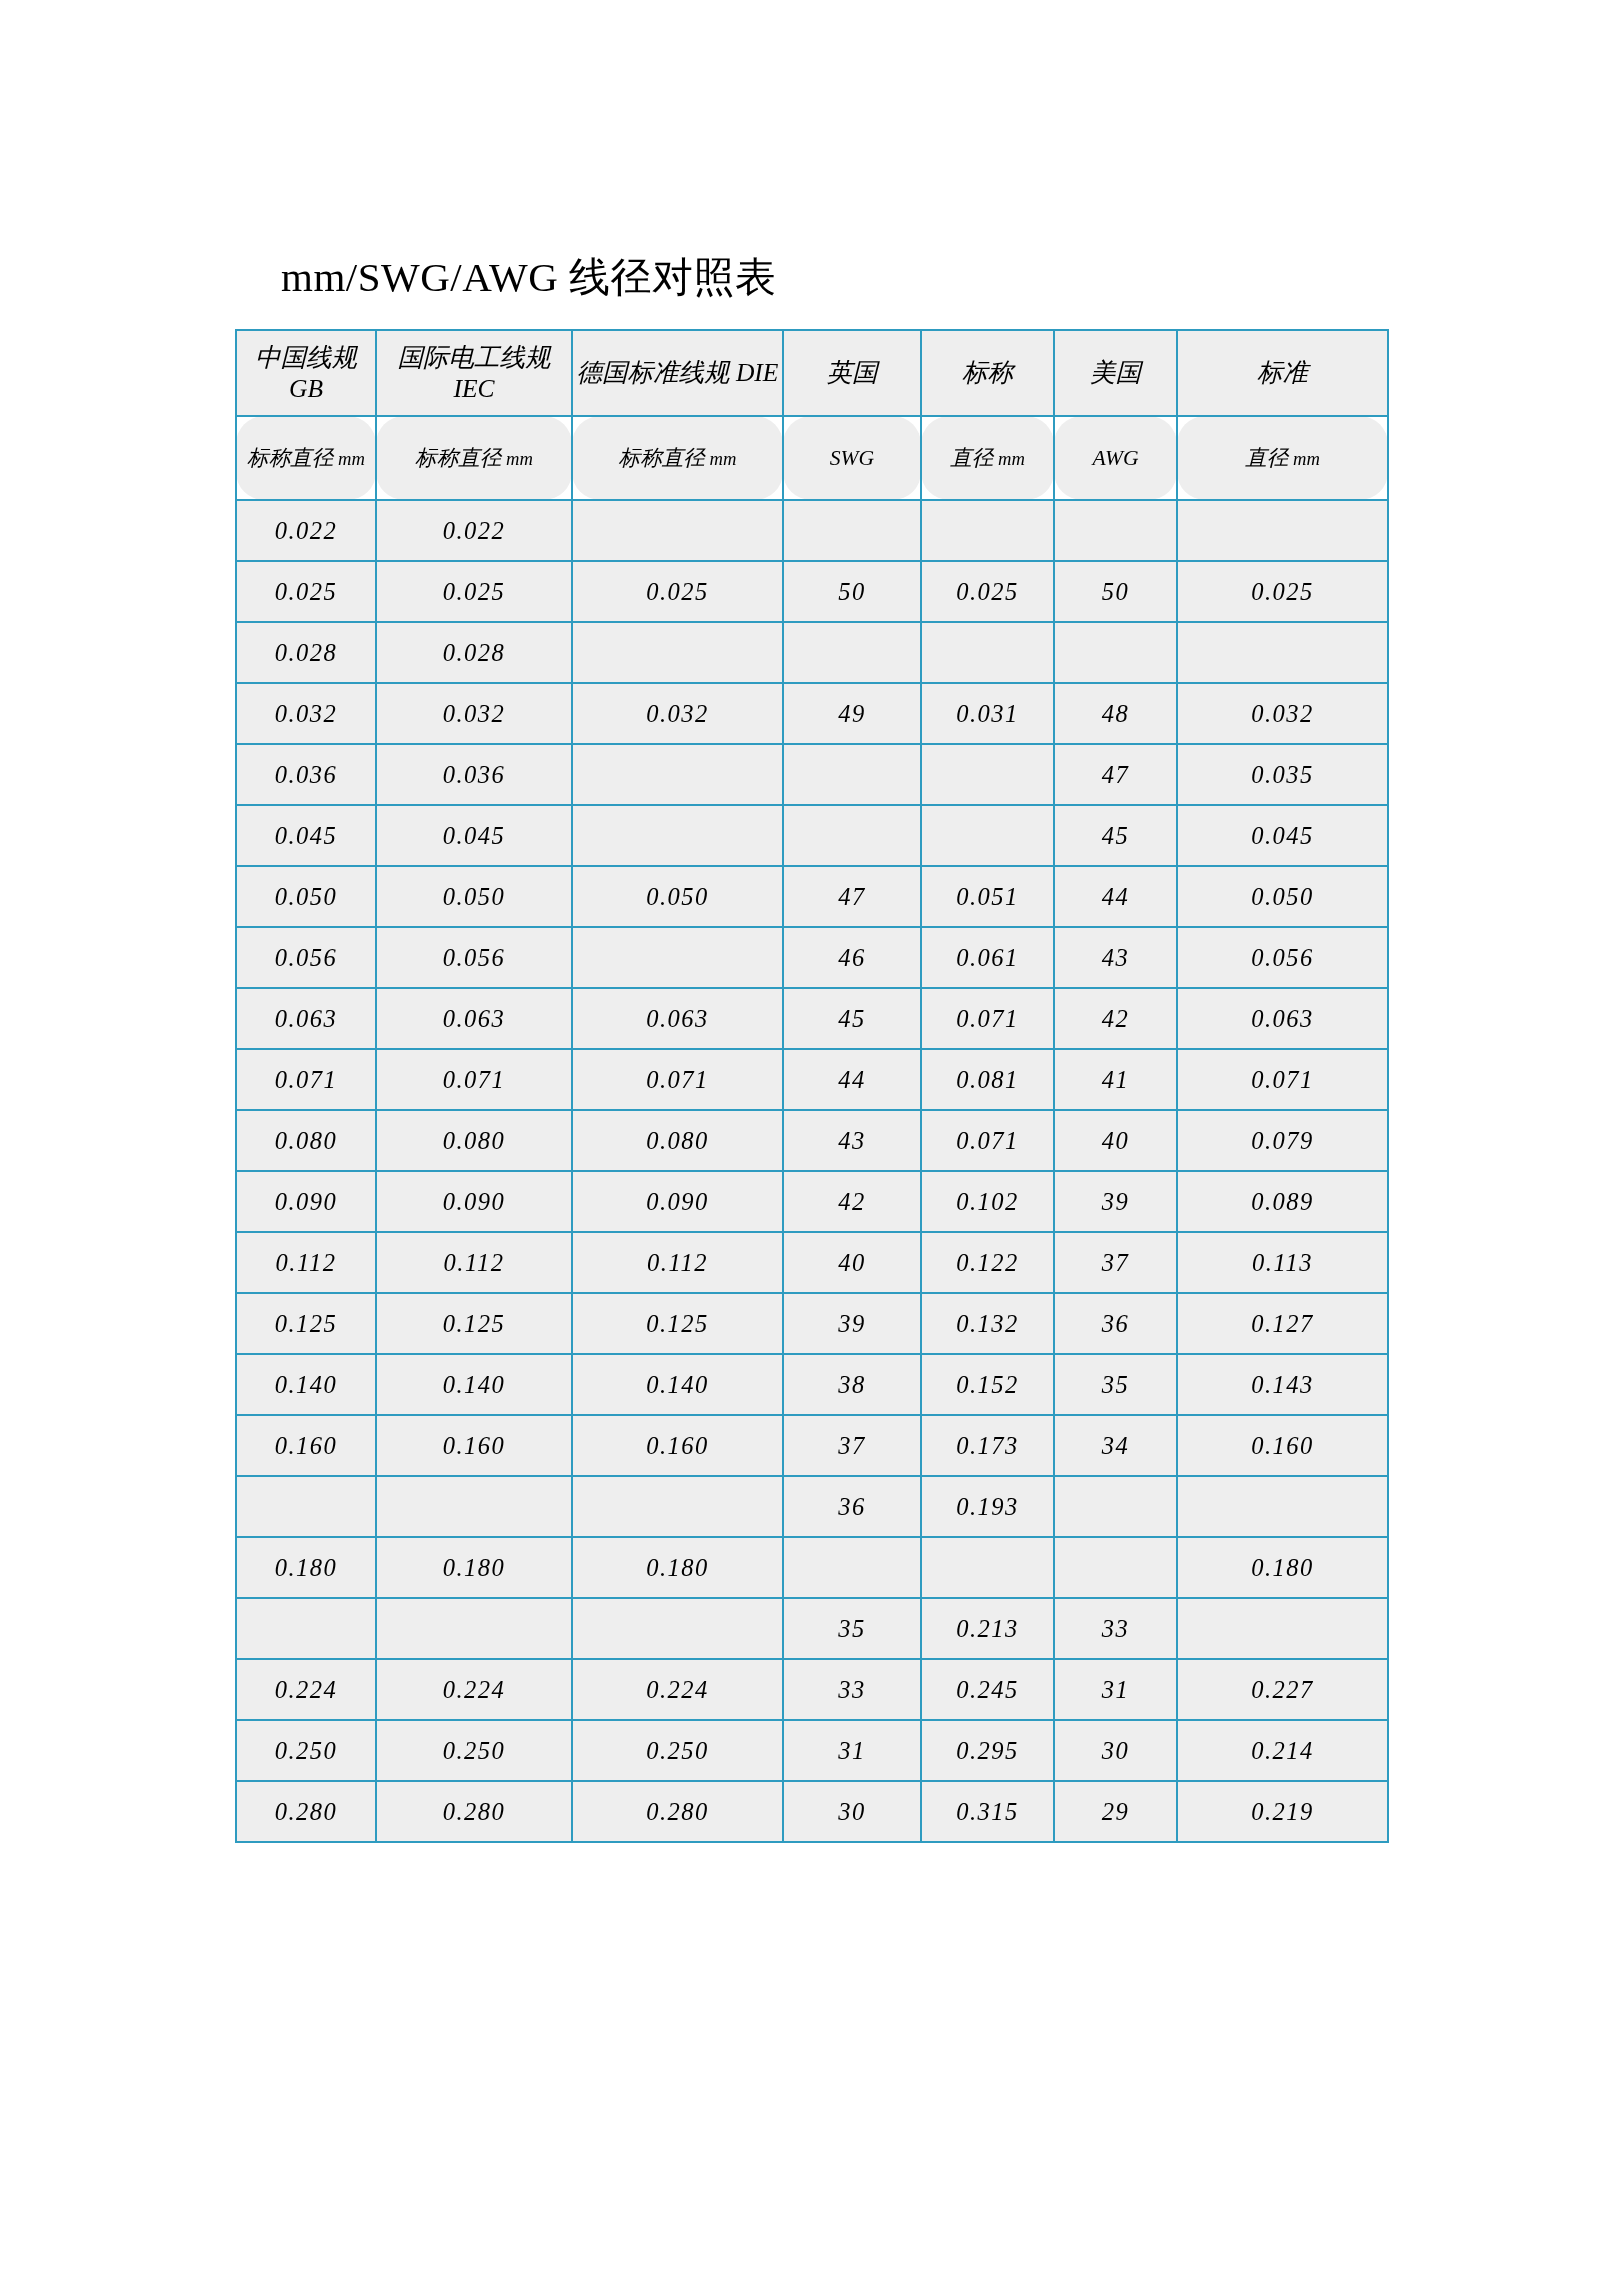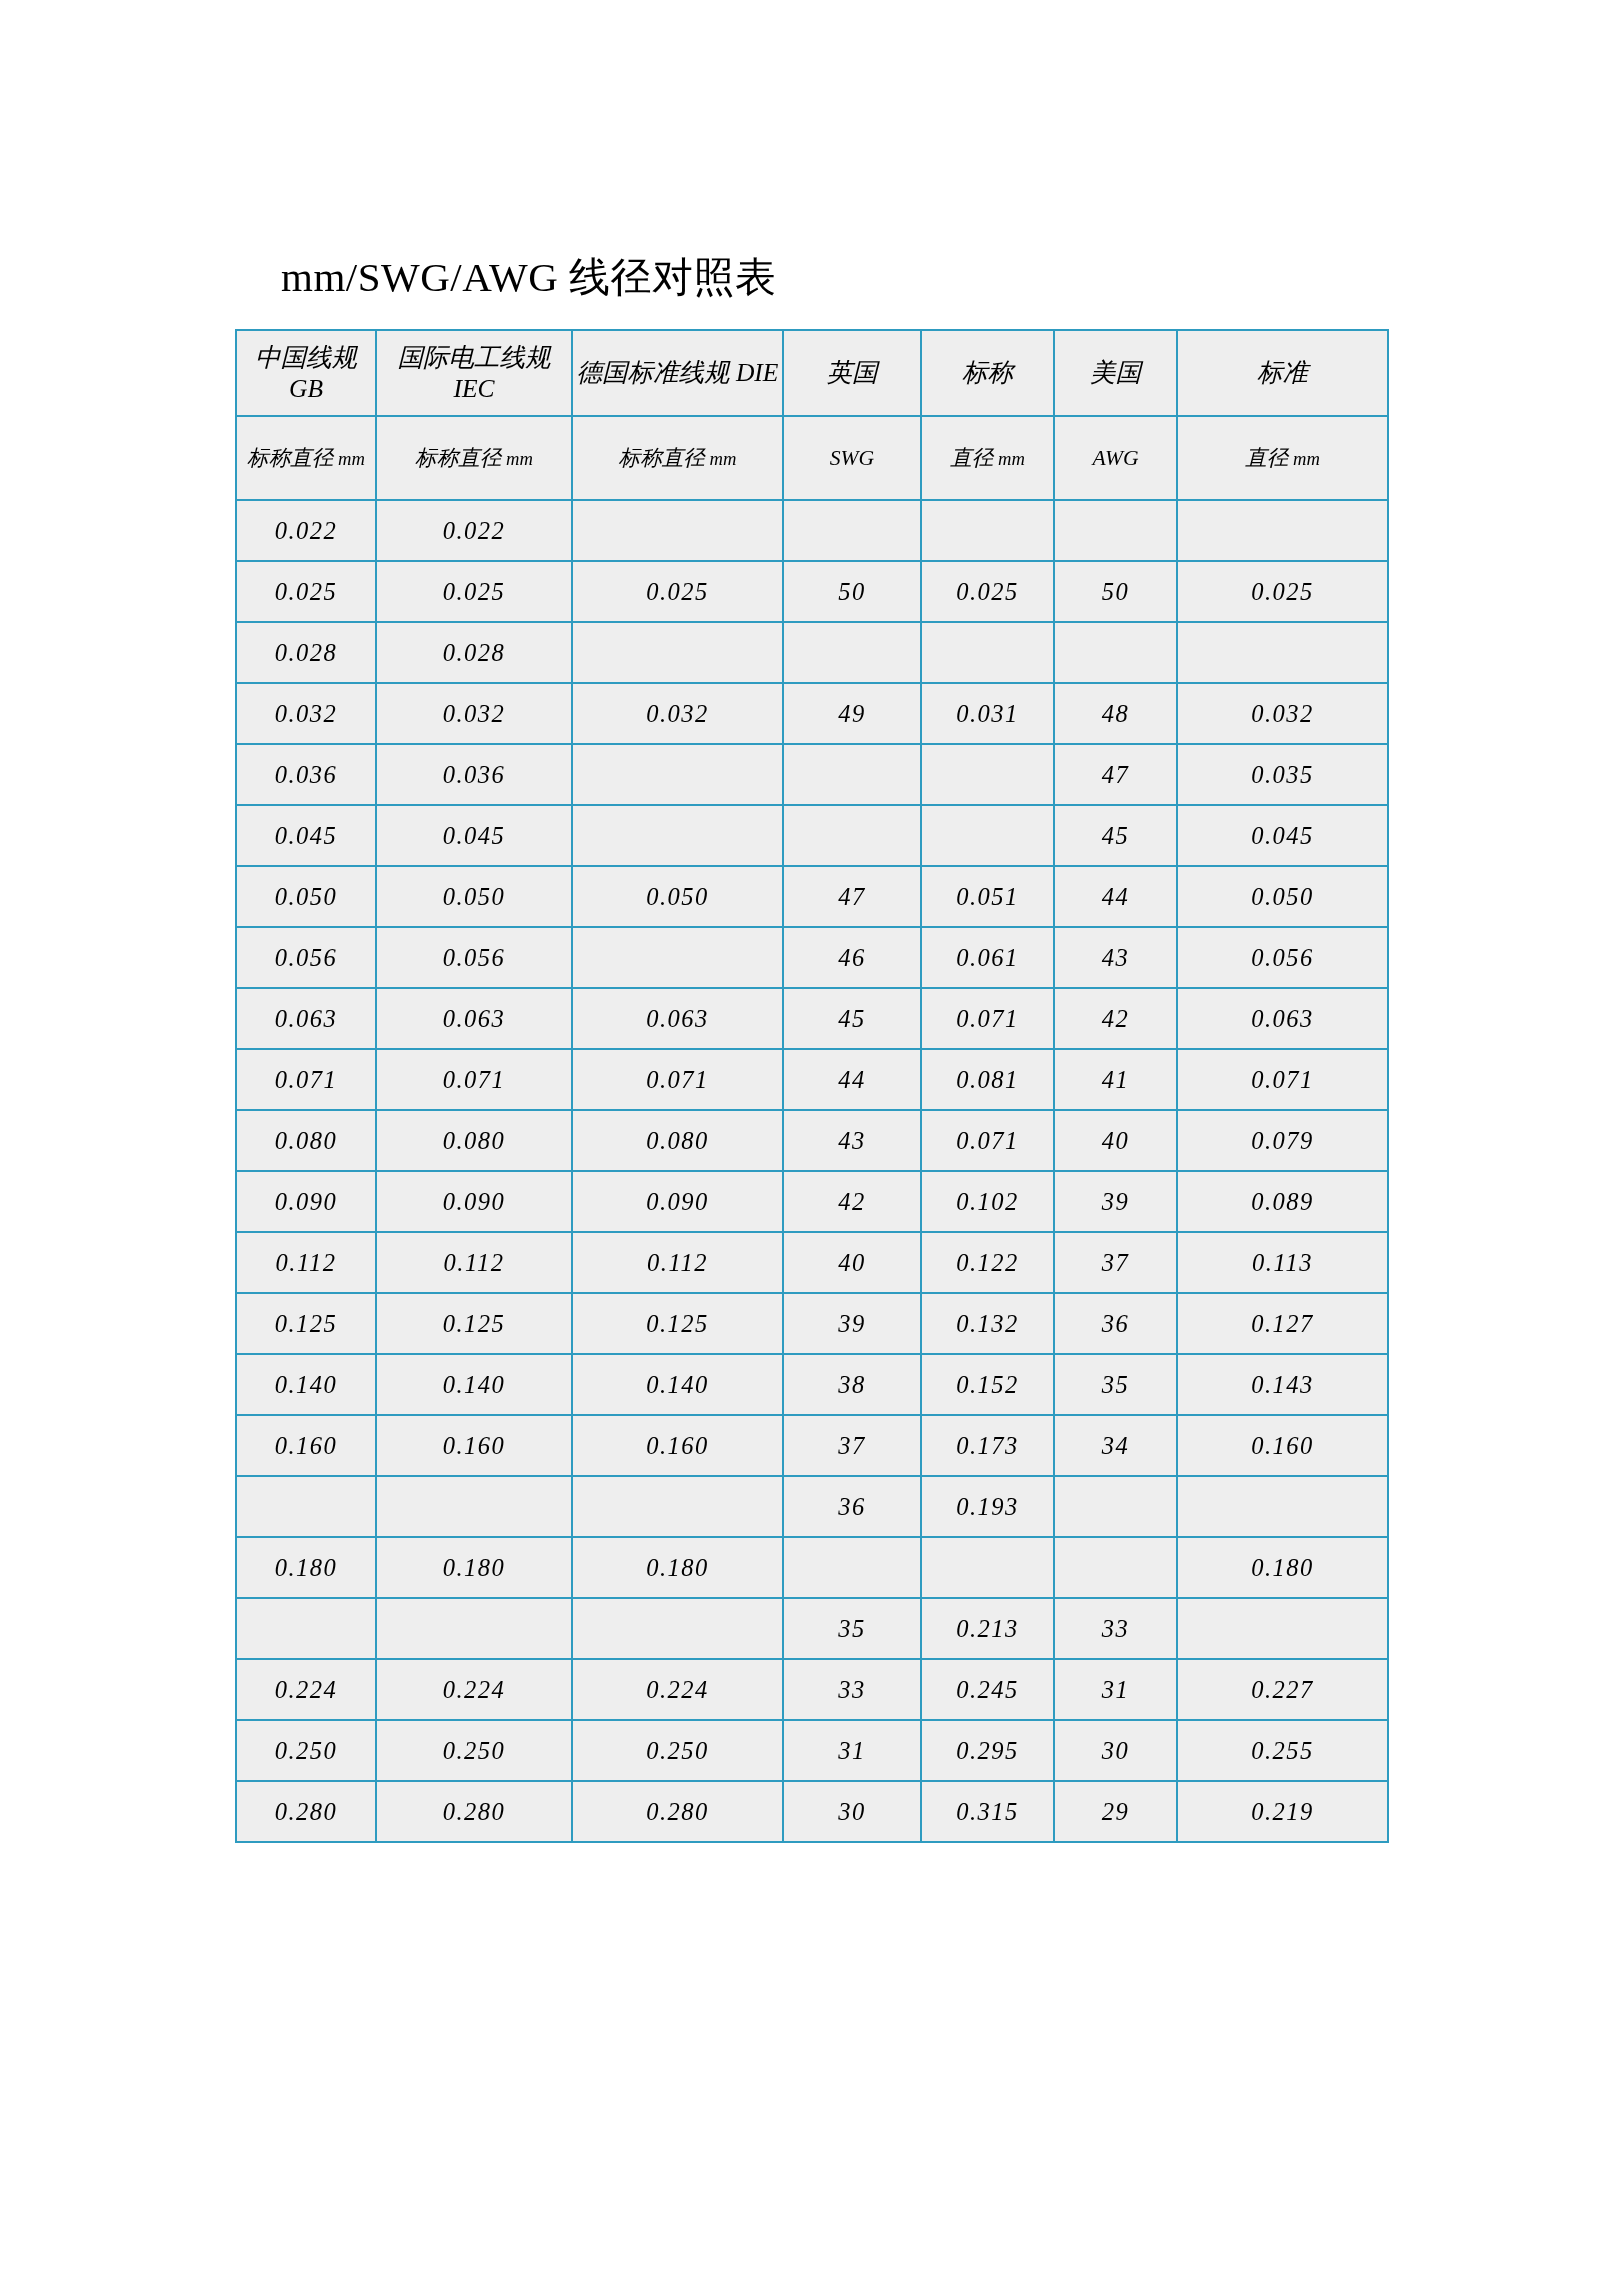--- a/index.html
+++ b/index.html
@@ -60,20 +60,21 @@
 
   tr.head1 th {
     height: 84px;
     font-size: 25.5px;
     line-height: 1.22;
   }
   tr.head2 td {
     height: 82px;
     font-size: 21.6px;
     line-height: 1.22;
+    border-radius: 28px;
   }
   tr.head2 td .sm {
     font-size: 18.6px;
   }
   tr.data td {
     height: 59px;
     font-size: 24.5px;
     letter-spacing: 1.5px;
   }
 </style>
@@ -295,21 +296,21 @@
           <td>31</td>
           <td>0.227</td>
         </tr>
         <tr class="data">
           <td>0.250</td>
           <td>0.250</td>
           <td>0.250</td>
           <td>31</td>
           <td>0.295</td>
           <td>30</td>
-          <td>0.255</td>
+          <td>0.214</td>
         </tr>
         <tr class="data">
           <td>0.280</td>
           <td>0.280</td>
           <td>0.280</td>
           <td>30</td>
           <td>0.315</td>
           <td>29</td>
           <td>0.219</td>
         </tr>

